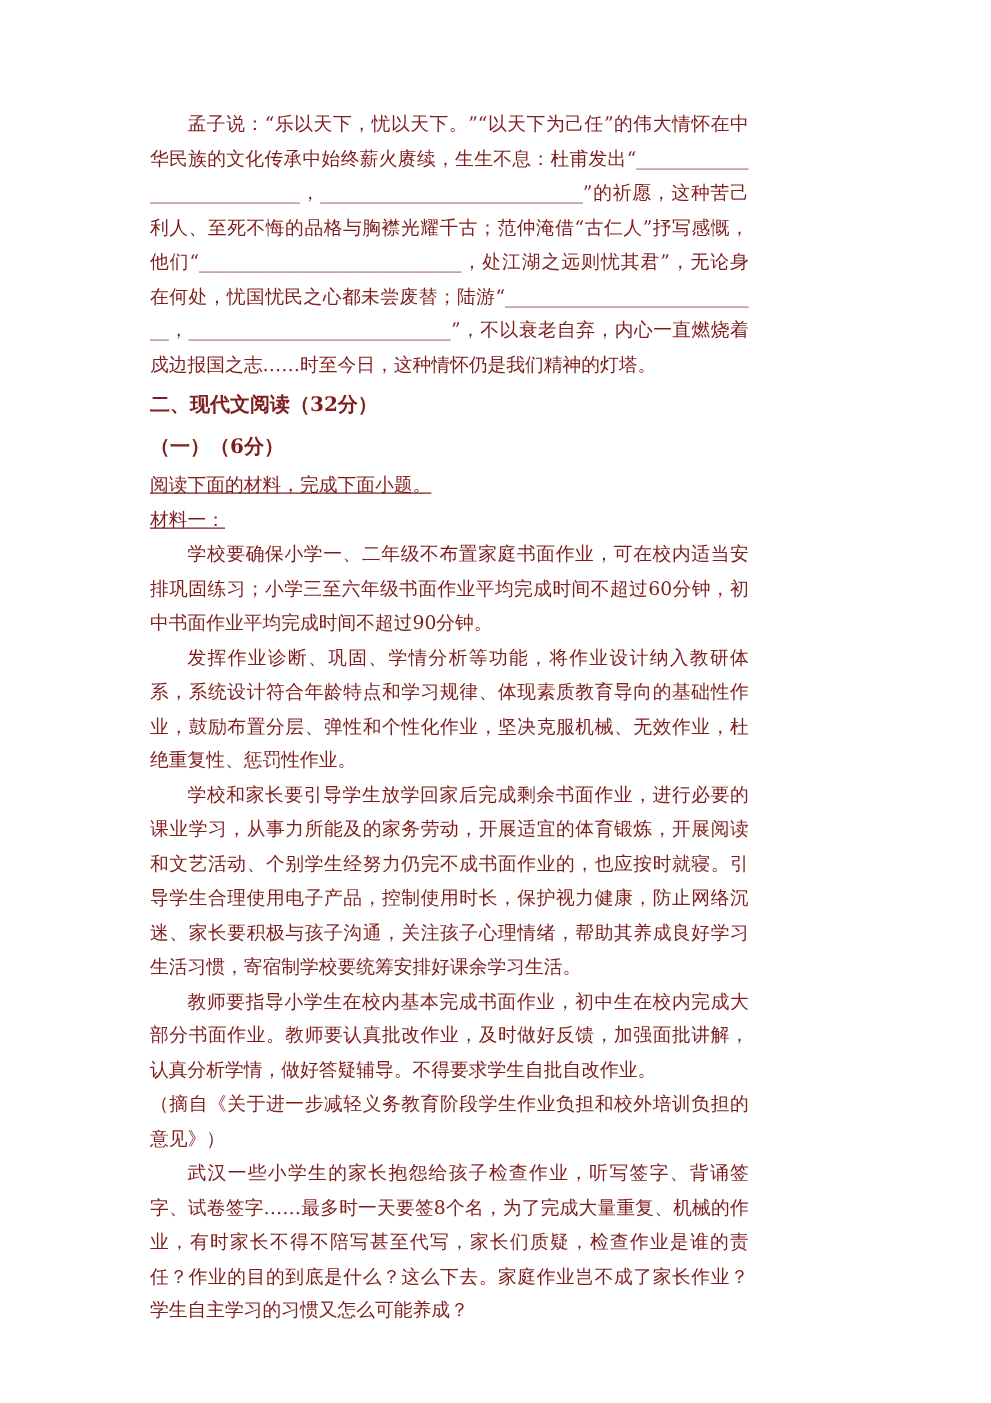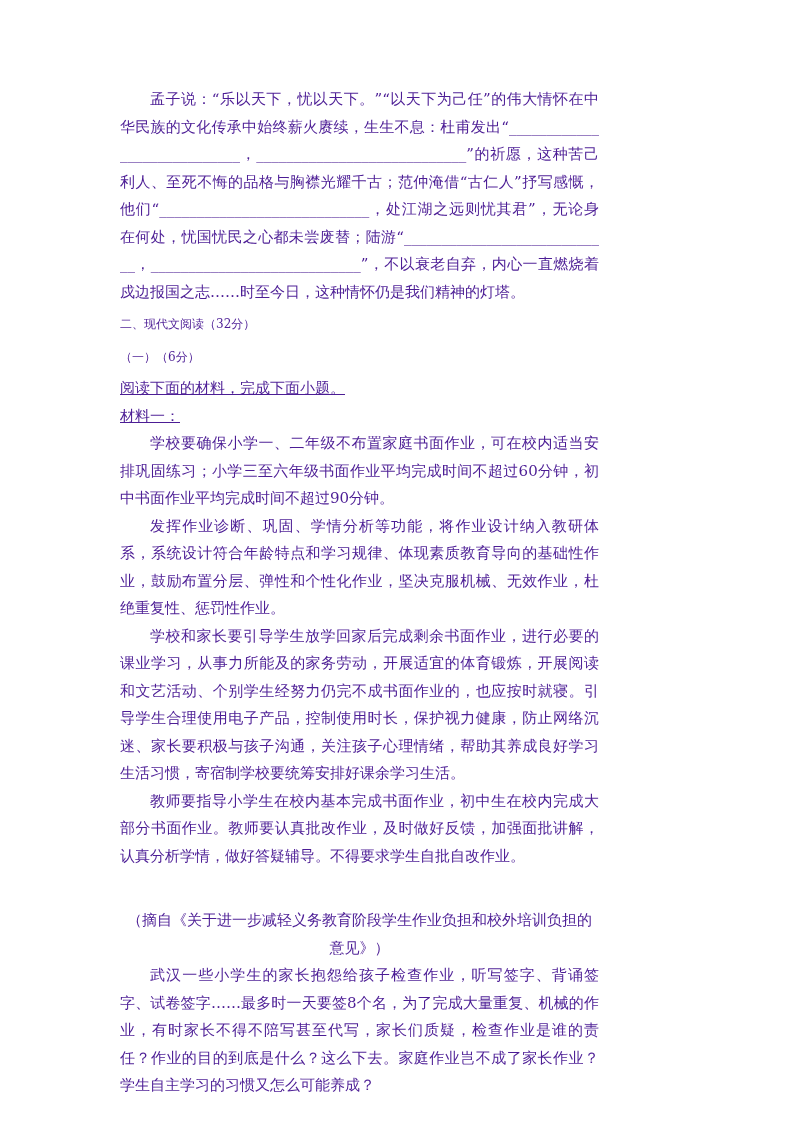--- a/index.html
+++ b/index.html
@@ -10,47 +10,45 @@
   .page {
     position: relative;
     width: 719px;
     height: 1122px;
     box-sizing: border-box;
     padding: 86px 120px 36px 120px;
     background: #ffffff;
     overflow: hidden;
     font-family: "DejaVu Serif", "Liberation Serif", serif;
     font-size: 15px;
-    color: #4c1d95;
+    color: #7f1d1d;
   }
   .doc p {
     margin: 0;
     padding: 0;
     line-height: 27.5px;
     text-align: justify;
     word-break: break-all;
   }
   .doc p.body {
     text-indent: 0;
     text-decoration: underline;
   }
   .doc p.body-indent {
     text-indent: 2em;
   }
   .doc p.heading {
-    font-weight: normal;
-    font-size: 12px;
+    font-weight: bold;
+    font-size: 16px;
     line-height: 30px;
     margin: 3px 0 3px 0;
     text-indent: 0;
   }
   .doc p.attribution {
-    text-align: center;
     text-indent: 0;
-    margin-top: 37px;
   }
 </style>
 </head>
 <body>
 
 <div class="page">
   <div class="doc">
       <p class="body-indent">孟子说：“乐以天下，忧以天下。”“以天下为己任”的伟大情怀在中华民族的文化传承中始终薪火赓续，生生不息：杜甫发出“____________________________，____________________________”的祈愿，这种苦己利人、至死不悔的品格与胸襟光耀千古；范仲淹借“古仁人”抒写感慨，他们“____________________________，处江湖之远则忧其君”，无论身在何处，忧国忧民之心都未尝废替；陆游“____________________________，____________________________”，不以衰老自弃，内心一直燃烧着戍边报国之志……时至今日，这种情怀仍是我们精神的灯塔。</p>
       <p class="heading">二、现代文阅读（32分）</p>
       <p class="heading">（一）（6分）</p>

